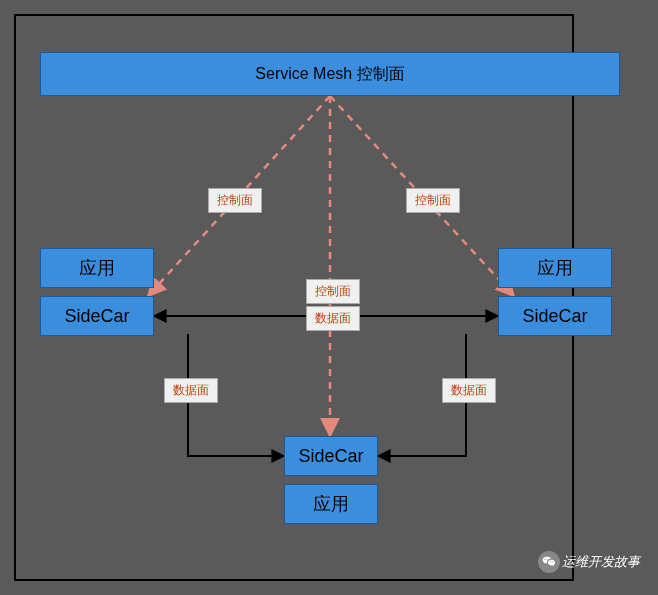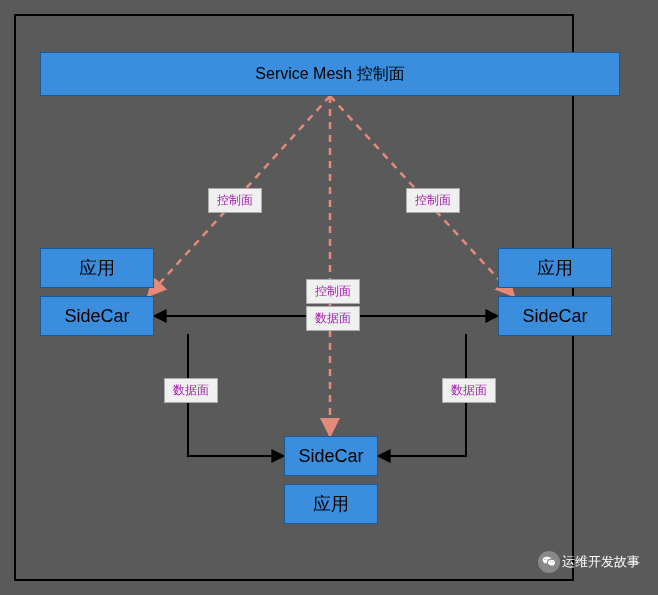--- a/index.html
+++ b/index.html
@@ -29,37 +29,38 @@
     justify-content: center;
     color: #000;
     font-size: 18px;
   }
   .label {
     position: absolute;
     background: #f0f0f0;
     border: 1px solid #aaa;
     padding: 3px 8px;
     font-size: 12px;
-    color: #a21caf;
+    color: #c2410c;
   }
   svg.connections {
     position: absolute;
     left: 0; top: 0;
     width: 100%; height: 100%;
     pointer-events: none;
   }
   .watermark {
     position: absolute;
     right: 18px;
     bottom: 22px;
     display: flex;
     align-items: center;
     gap: 2px;
     color: #fff;
     font-size: 13px;
+    font-style: italic;
   }
   .wechat-icon {
     width: 22px; height: 22px;
     border-radius: 50%;
     background: #888;
     display: flex;
     align-items: center;
     justify-content: center;
   }
 </style>

